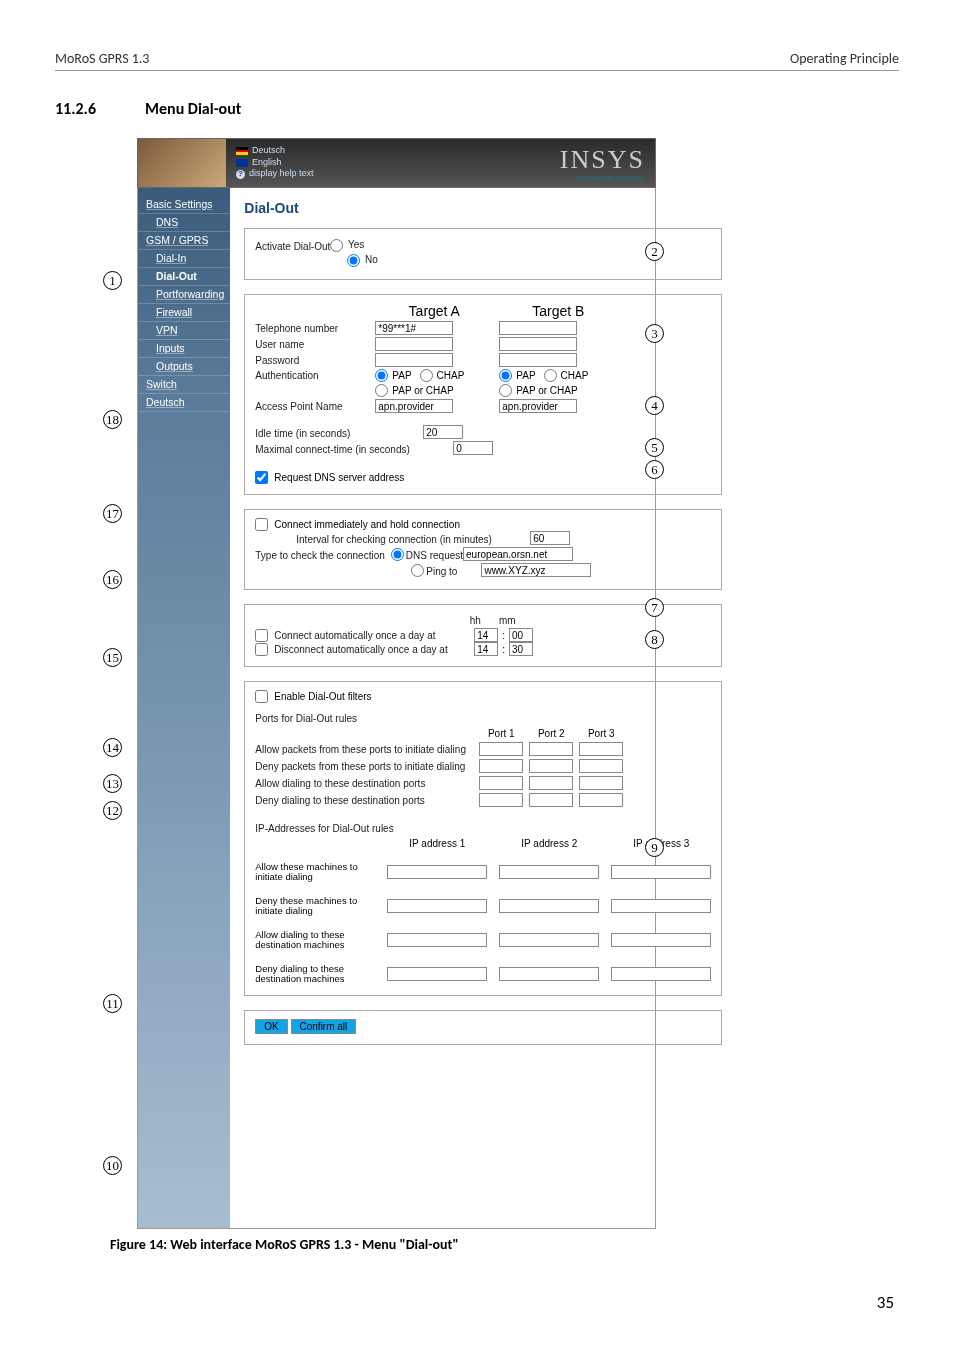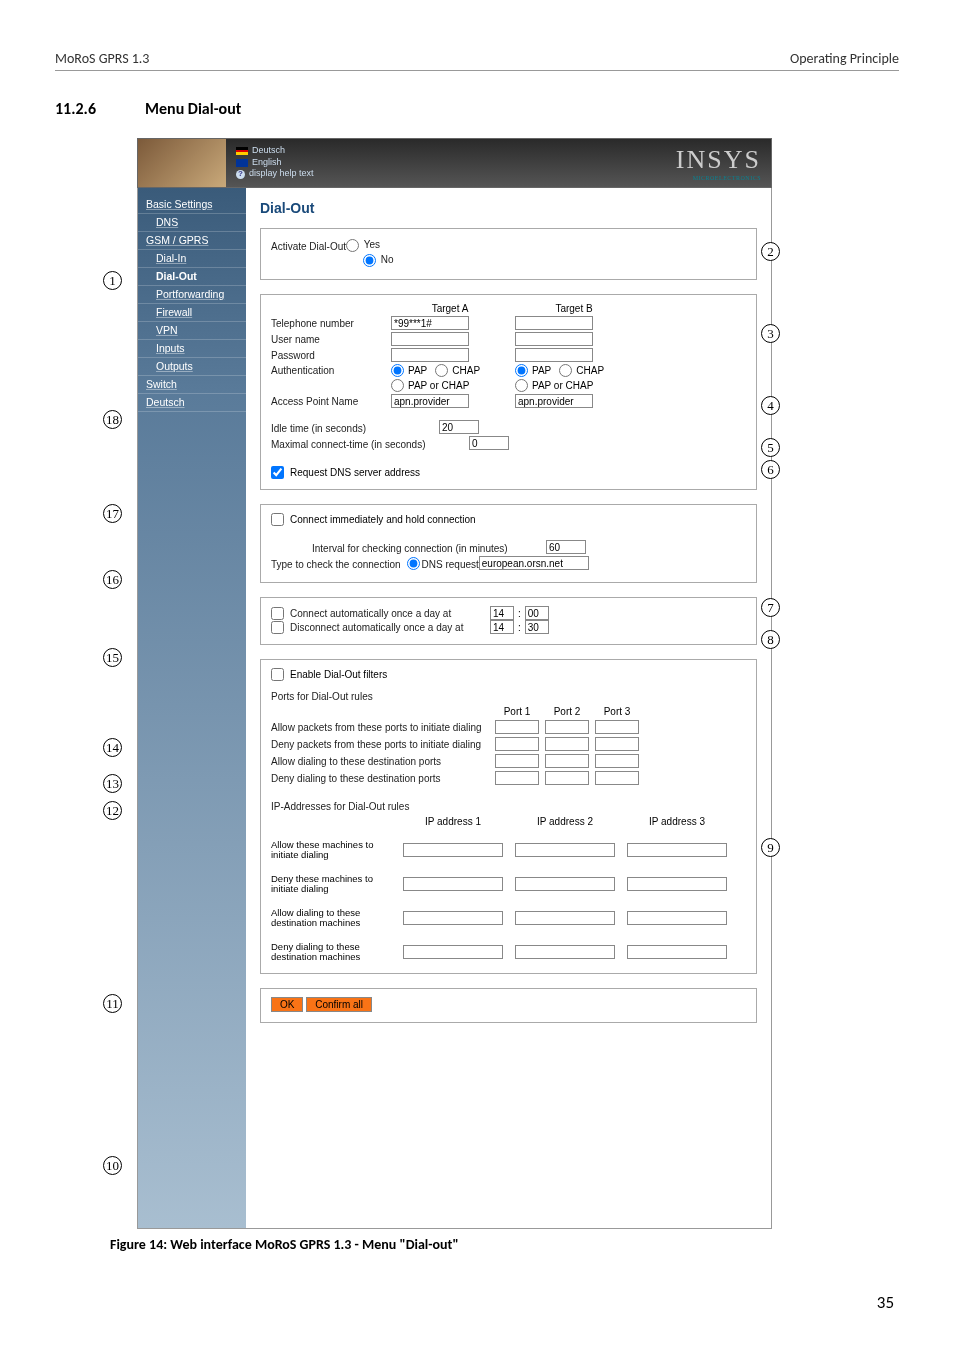--- a/index.html
+++ b/index.html
@@ -27,21 +27,21 @@
     margin-bottom: 28px;
   }
   h2 {
     font-size: 16px;
     font-weight: bold;
     margin: 0 0 20px 0;
   }
   h2 .secnum { display:inline-block; width:90px; }
   .screenshot {
     margin-left: 82px;
-    width: 635px;
+    width: 519px;
     position: relative;
     font-family: Arial, sans-serif;
     font-size: 10px;
     color: #000;
     background: #fff;
   }
   .topbar {
     height: 48px;
     background: linear-gradient(#2a2a2a,#555);
     display:flex;
@@ -117,32 +117,32 @@
     border:1px solid #888;
     background:#fff;
     height:14px;
     box-sizing:border-box;
   }
   .w80 { width:78px;}
   .w24 { width:24px;}
   .w110 { width:110px;}
   input[type=radio],input[type=checkbox]{ margin:0 2px 0 0; vertical-align:middle;}
   .grid2 { display:grid; grid-template-columns: 114px 118px 118px; gap:2px 6px; align-items:center;}
-  .grid2 .hdr { font-size:10px; text-align:center;}
+  .grid2 .hdr { font-size:14px; text-align:center;}
   .authcell { display:flex; gap:2px; align-items:center; font-size:10px; white-space:nowrap;}
   .ports-tbl { display:grid; grid-template-columns: 218px 44px 44px 44px; gap:3px 6px; align-items:center;}
   .ports-tbl .ph { text-align:center; font-size:10px;}
   .ip-tbl { display:grid; grid-template-columns: 120px 100px 100px 100px; gap:13px 12px; align-items:center;}
   .ip-tbl .ph { text-align:center; font-size:10px;}
   .ip-tbl .rlbl { font-size:9.5px; line-height:1.1;}
   button.btn {
     font-family: Arial,sans-serif;
     font-size:10px;
     padding:1px 8px;
-    background:#f97316;
+    background:#0ea5e9;
     border:1px solid #888;
     cursor:pointer;
   }
   .checkline { display:flex; align-items:center; gap:4px; font-size:10px;}
 
   
   .callout {
     position:absolute;
     font-family: "Times New Roman", serif;
     font-size: 13px;
@@ -293,33 +293,43 @@
           <input type="checkbox" checked="" style="">
           <span>Request DNS server address</span>
         </div>
       </fieldset>
 
       <fieldset>
         <div class="checkline">
           <input type="checkbox" style="">
           <span>Connect immediately and hold connection</span>
         </div>
-        <div class="row" style="margin-top:14px;padding-left:41px;">
+        <div class="row" style="margin-top:0;padding-left:41px;">
           <span class="lbl" style="width:234px;">Interval for checking connection (in minutes)</span>
           <input class="txt" style="width: 40px;" value="60">
         </div>
         <div class="row" style="">
           <span class="lbl">Type to check the connection</span>
           <input type="radio" checked="" style="margin-left: 6px;">
           <span class="lbl">DNS request</span>
           <input class="txt w110" value="european.orsn.net" style="">
         </div>
-      </fieldset>
-
-      <fieldset>
+        <div class="row" style="padding-left:156px;">
+          <input type="radio" style="">
+          <span class="lbl">Ping to</span>
+          <input class="txt w110" style="margin-left: 24px;" value="www.XYZ.xyz">
+        </div>
+      </fieldset>
+
+      <fieldset>
+        <div class="row" style="justify-content:flex-start; padding-left:208px;">
+          <span class="lbl" style="width:24px;text-align:center;">hh</span>
+          <span style="width:8px;"></span>
+          <span class="lbl" style="width:24px;text-align:center;">mm</span>
+        </div>
         <div class="checkline">
           <input type="checkbox" style="">
           <span class="lbl" style="width:196px;">Connect automatically once a day at</span>
           <input class="txt w24" value="14" style="">
           <span>:</span>
           <input class="txt w24" value="00" style="">
         </div>
         <div class="checkline">
           <input type="checkbox" style="">
           <span class="lbl" style="width:196px;">Disconnect automatically once a day at</span>

